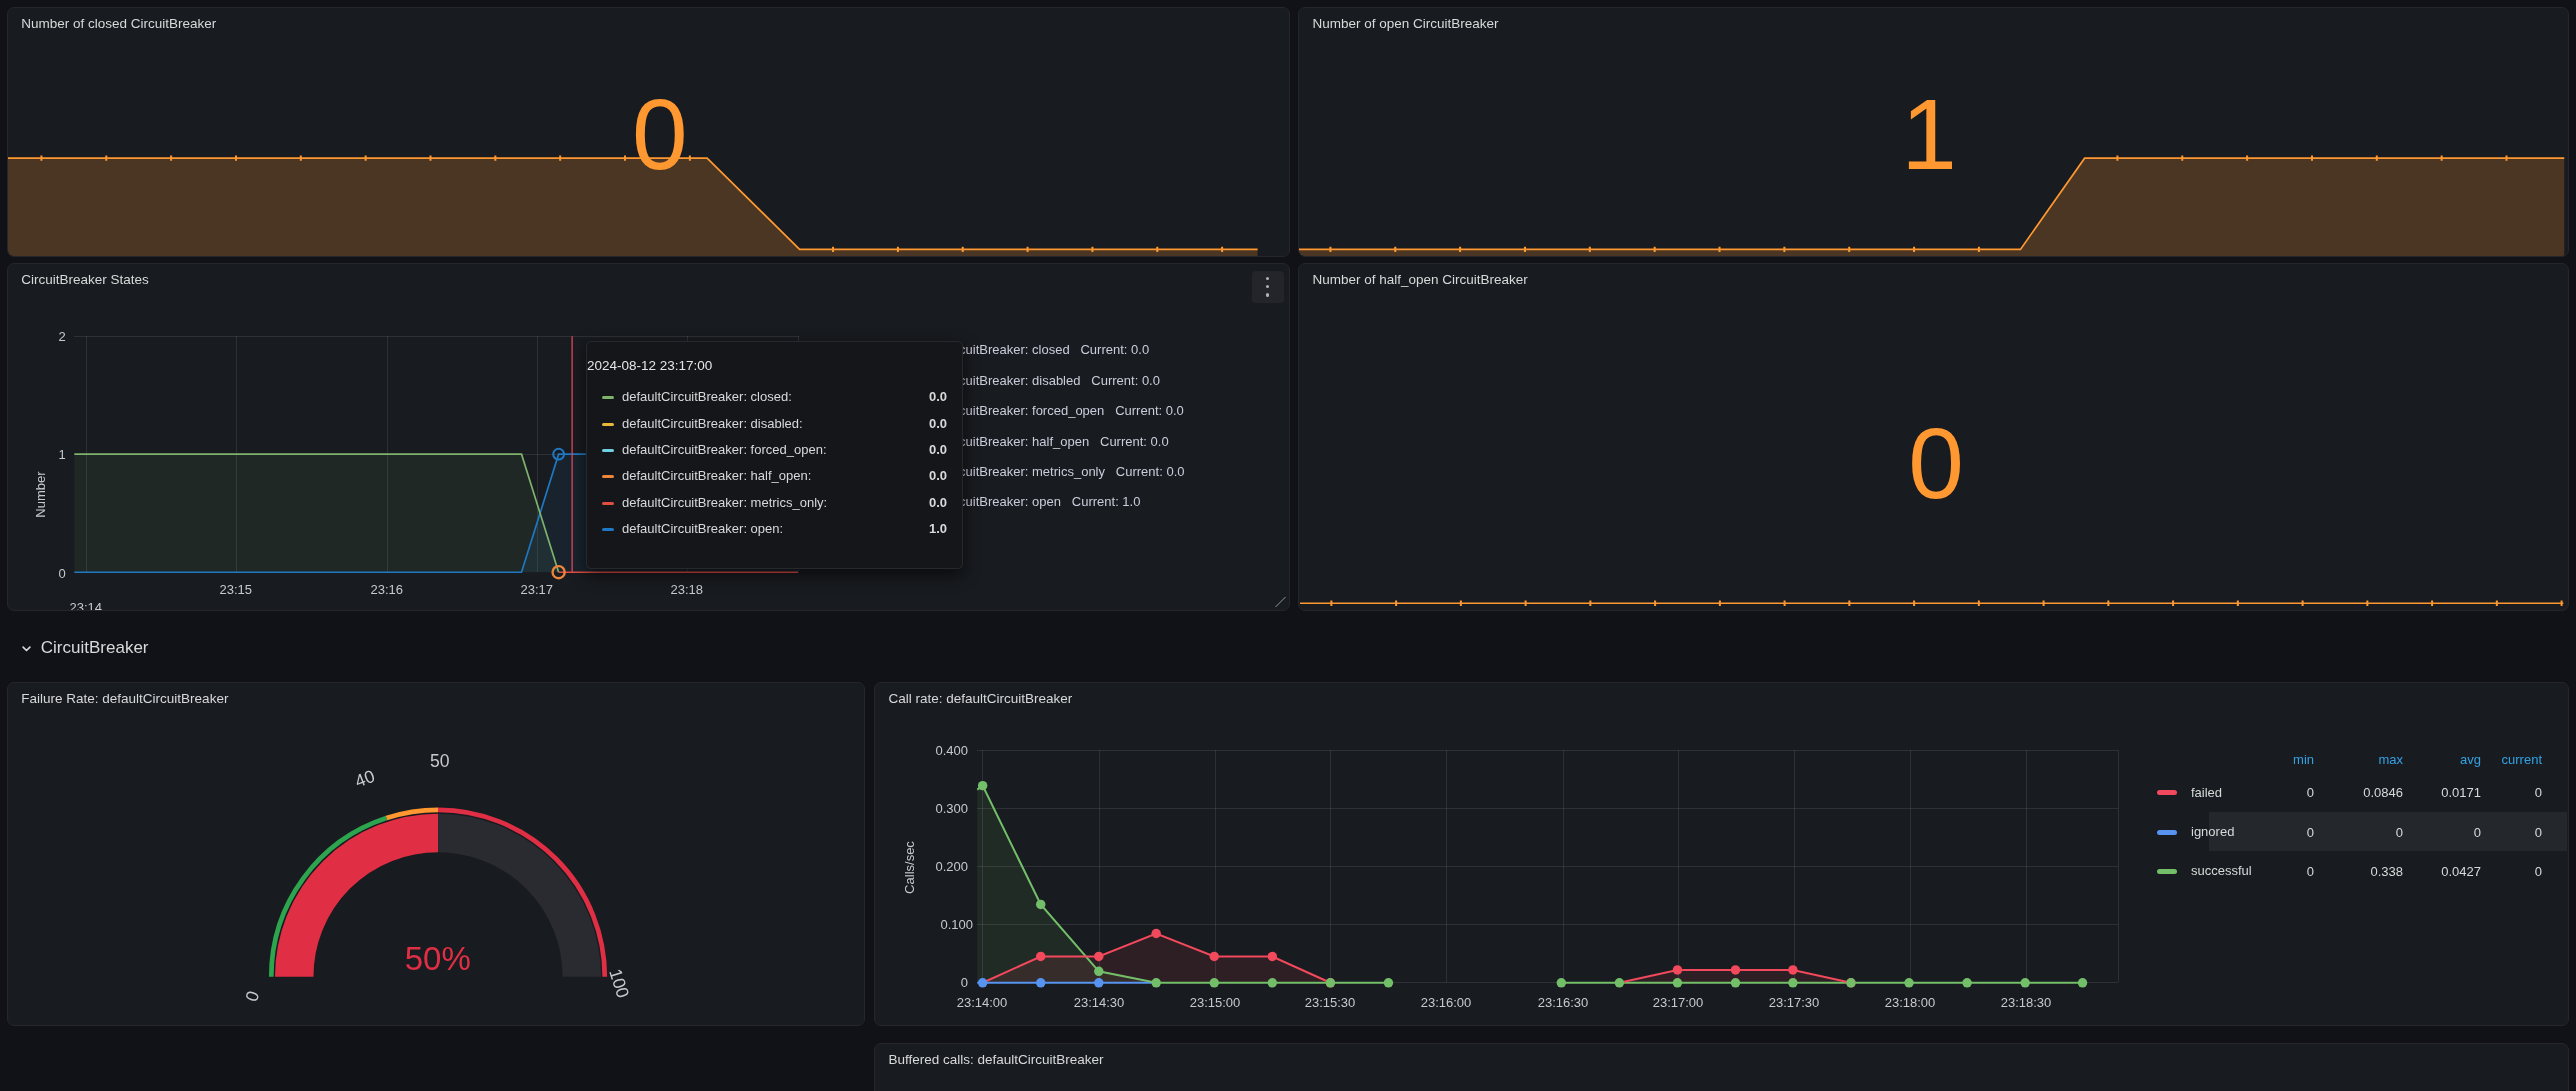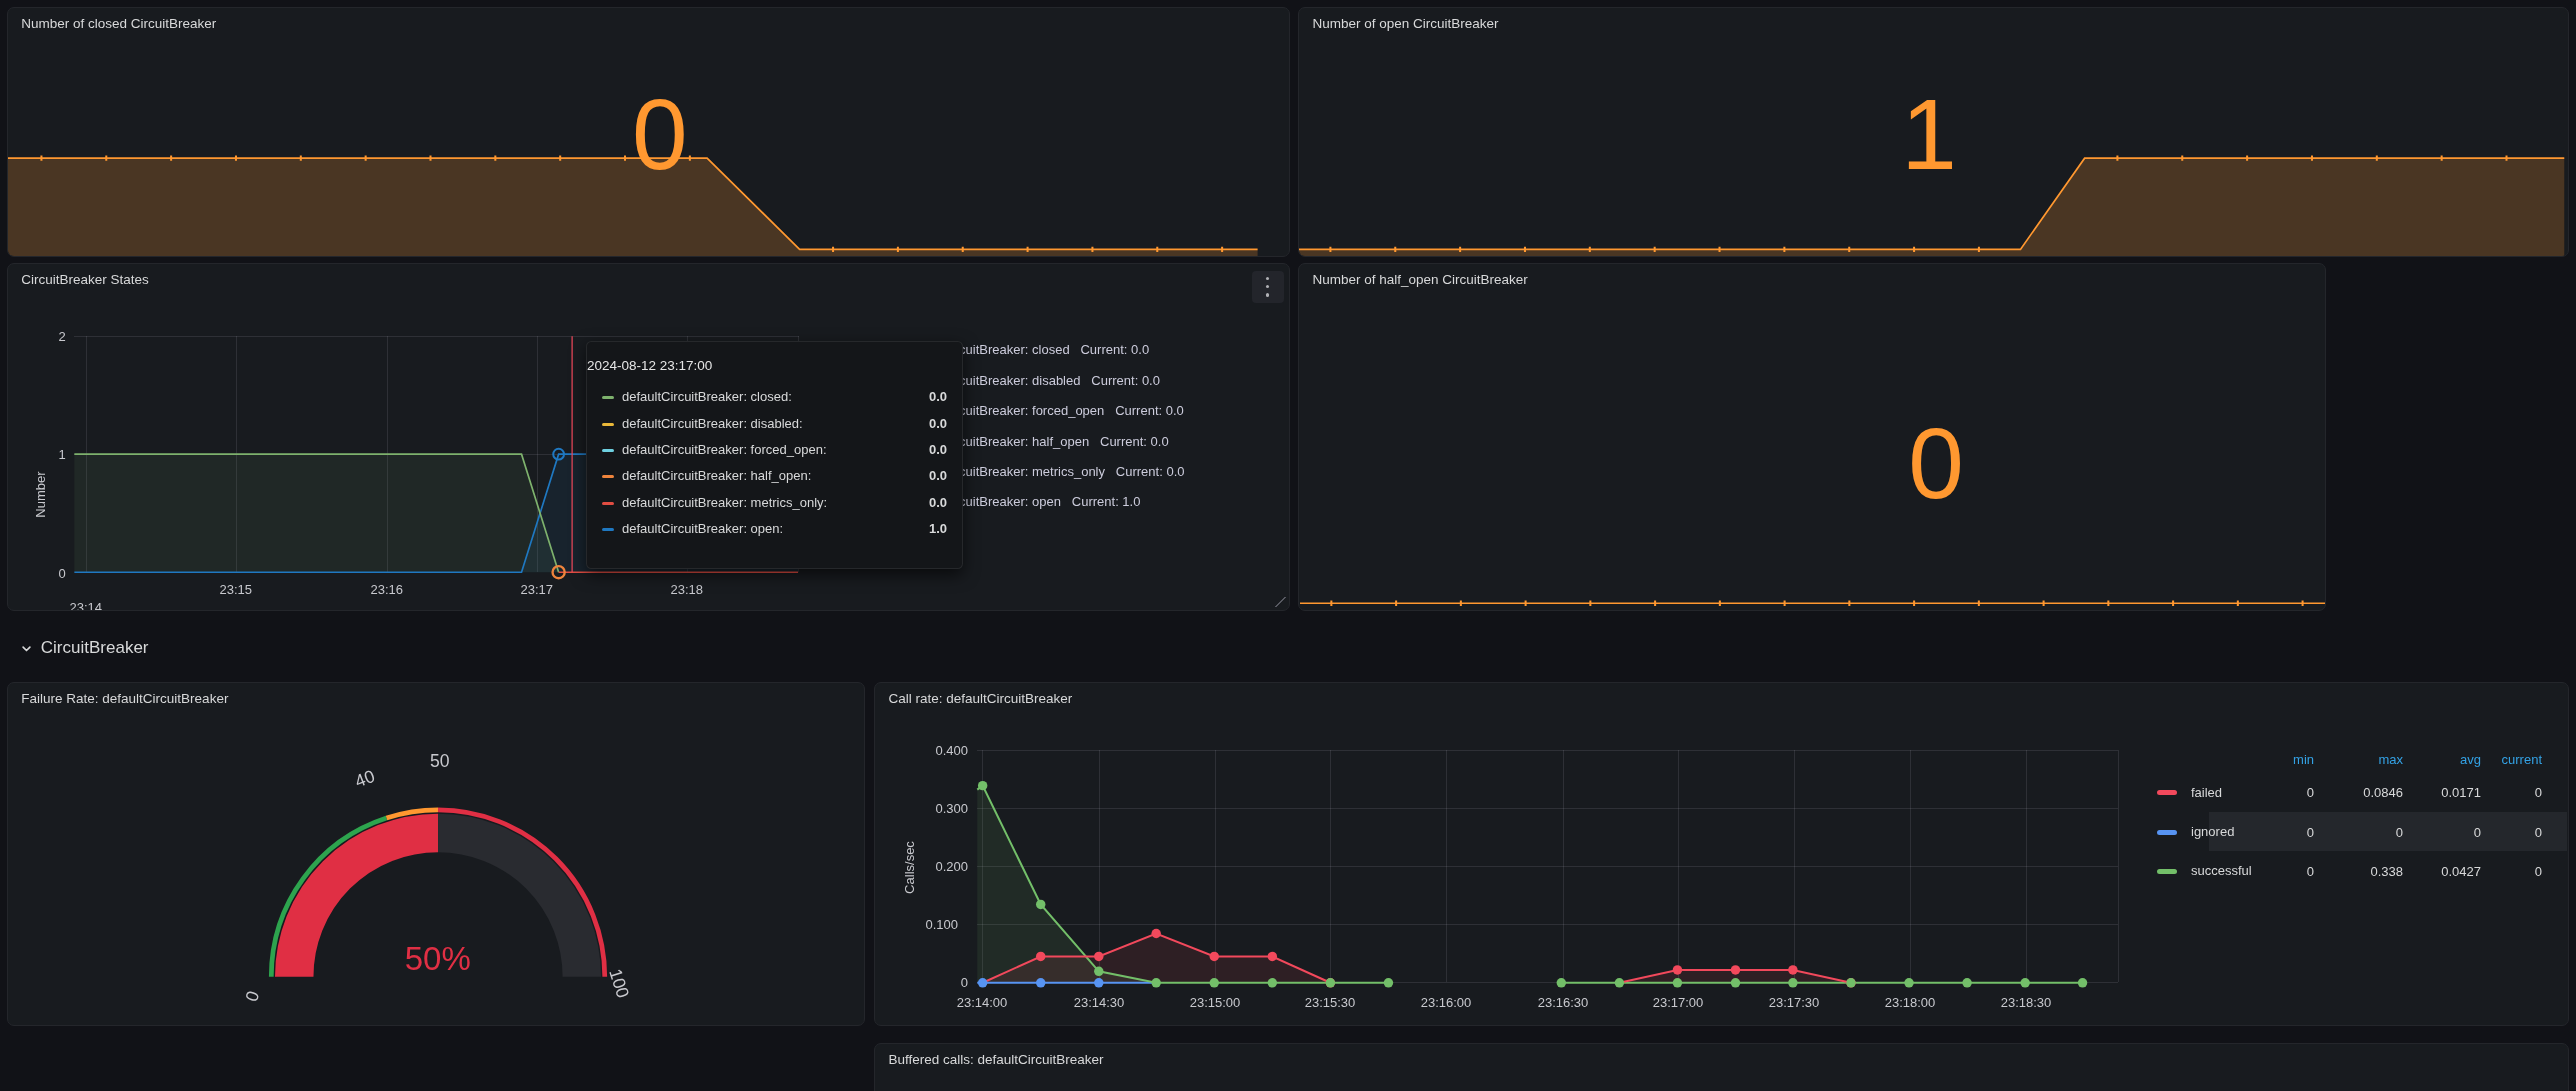--- a/index.html
+++ b/index.html
@@ -140,21 +140,21 @@
         <span class="tt-label">defaultCircuitBreaker: metrics_only:</span>
         <span class="tt-val">0.0</span>
       </div>
     <div class="tt-row" style="top:179px;">
         <span class="tt-swatch" style="background: rgb(31, 120, 193);"></span>
         <span class="tt-label">defaultCircuitBreaker: open:</span>
         <span class="tt-val">1.0</span>
       </div>
   </div>
 
-  <div class="panel" style="left:1298px; top:263px; width:1028px; height:348px;">
+  <div class="panel" style="left:1298px; top:263px; width:1271px; height:348px;">
     <div class="ptitle">Number of half_open CircuitBreaker</div>
     <svg class="abs" style="left:0;top:0;" width="1270" height="346" viewBox="0 0 1880 513">
       <path d="M0 503 H1873" fill="none" stroke="#FF9830" stroke-width="2.5"></path>
       <path d="M45 503 H1873" fill="none" stroke="#FF9830" stroke-width="8" stroke-dasharray="3 93"></path>
     </svg>
     <div class="bigstat cc" style="left:637px; top:199px;">0</div>
   </div>
 
   <div class="section-head">
     <svg width="15" height="15" viewBox="0 0 22 22">
@@ -198,21 +198,21 @@
     <div class="gline-v" style="left:803px; top:67px; height:232px;"></div>
     <div class="gline-v" style="left:919px; top:67px; height:232px;"></div>
     <div class="gline-v" style="left:1035px; top:67px; height:232px;"></div>
     <div class="gline-v" style="left:1151px; top:67px; height:232px;"></div>
     <div class="gline-v" style="left:1243px; top:67px; height:232px;"></div>
 
     <div class="axis-label" style="left:8px; top:177px;">Calls/sec</div>
     <div class="tick ra" style="left:93px; top:67px;">0.400</div>
     <div class="tick ra" style="left:93px; top:125px;">0.300</div>
     <div class="tick ra" style="left:93px; top:183px;">0.200</div>
-    <div class="tick ra" style="left:83px; top:241px;text-align:right;">0.100</div>
+    <div class="tick ra" style="left:98px; top:241px;text-align:right;">0.100</div>
     <div class="tick ra" style="left:93px; top:299px;">0</div>
     <div class="tick ca" style="left:107px;  top:312px;">23:14:00</div>
     <div class="tick ca" style="left:224px;  top:312px;">23:14:30</div>
     <div class="tick ca" style="left:340px;  top:312px;">23:15:00</div>
     <div class="tick ca" style="left:455px;  top:312px;">23:15:30</div>
     <div class="tick ca" style="left:571px;  top:312px;">23:16:00</div>
     <div class="tick ca" style="left:688px; top:312px;">23:16:30</div>
     <div class="tick ca" style="left:803px; top:312px;">23:17:00</div>
     <div class="tick ca" style="left:919px; top:312px;">23:17:30</div>
     <div class="tick ca" style="left:1035px; top:312px;">23:18:00</div>

